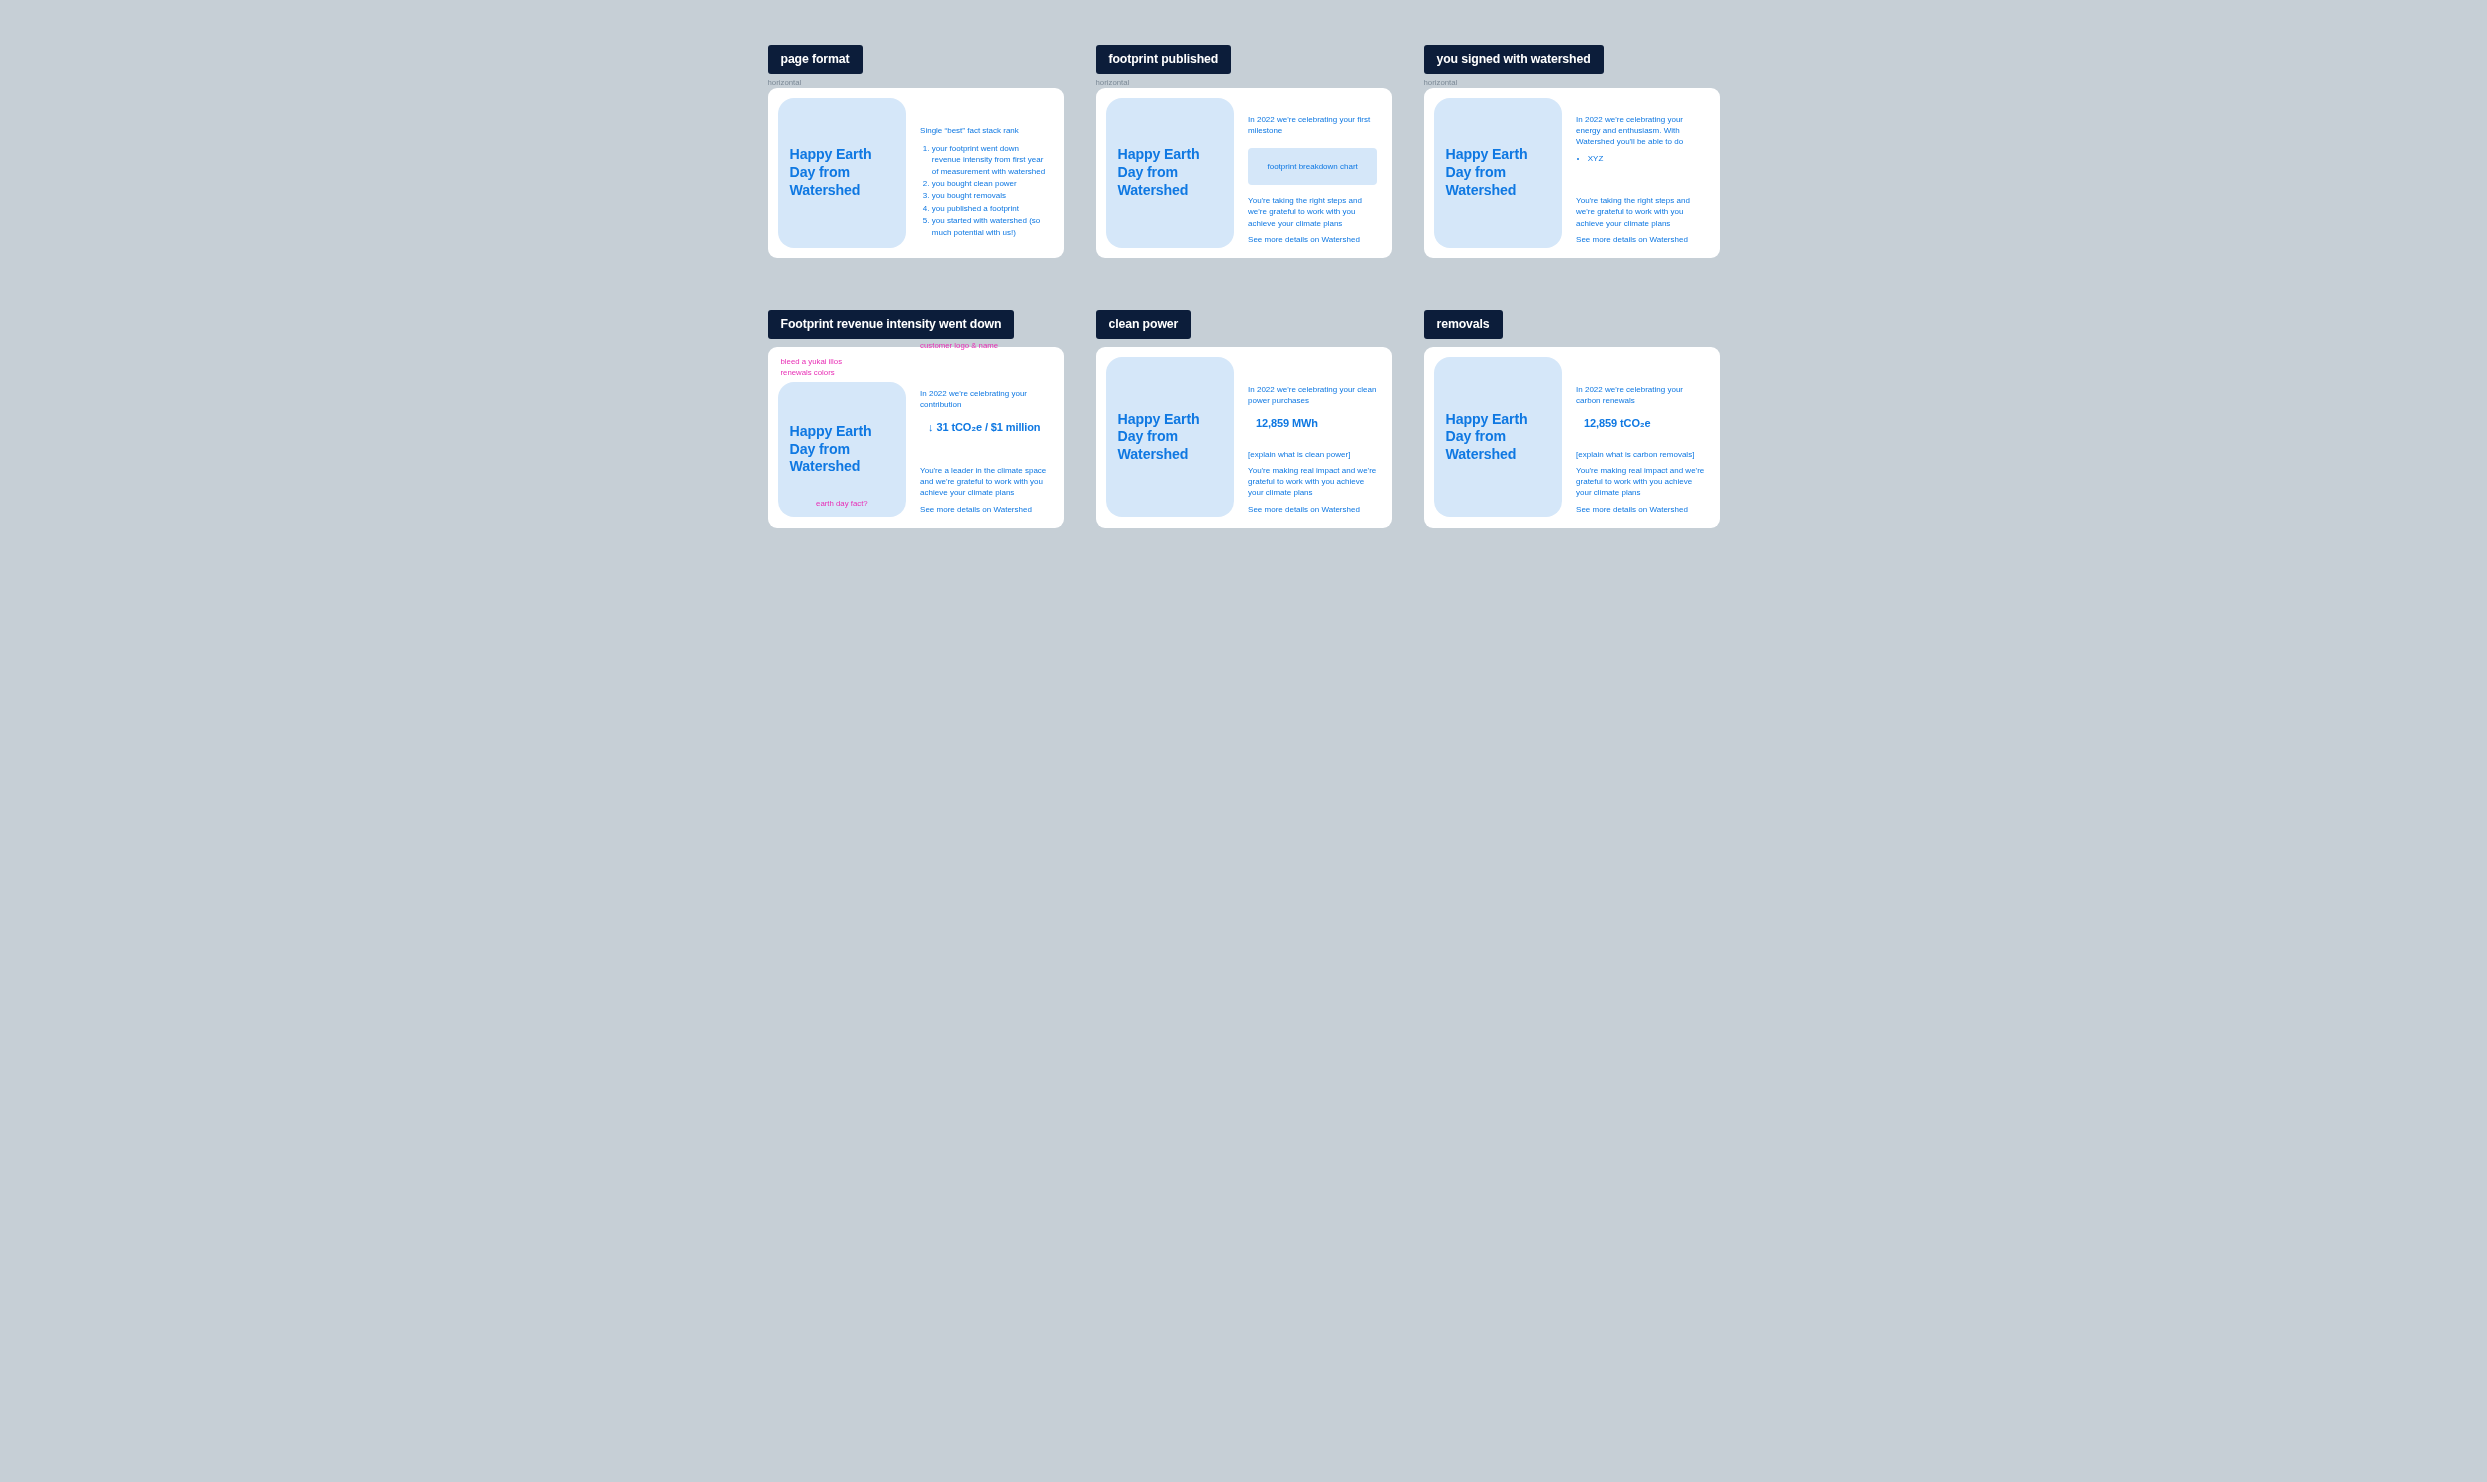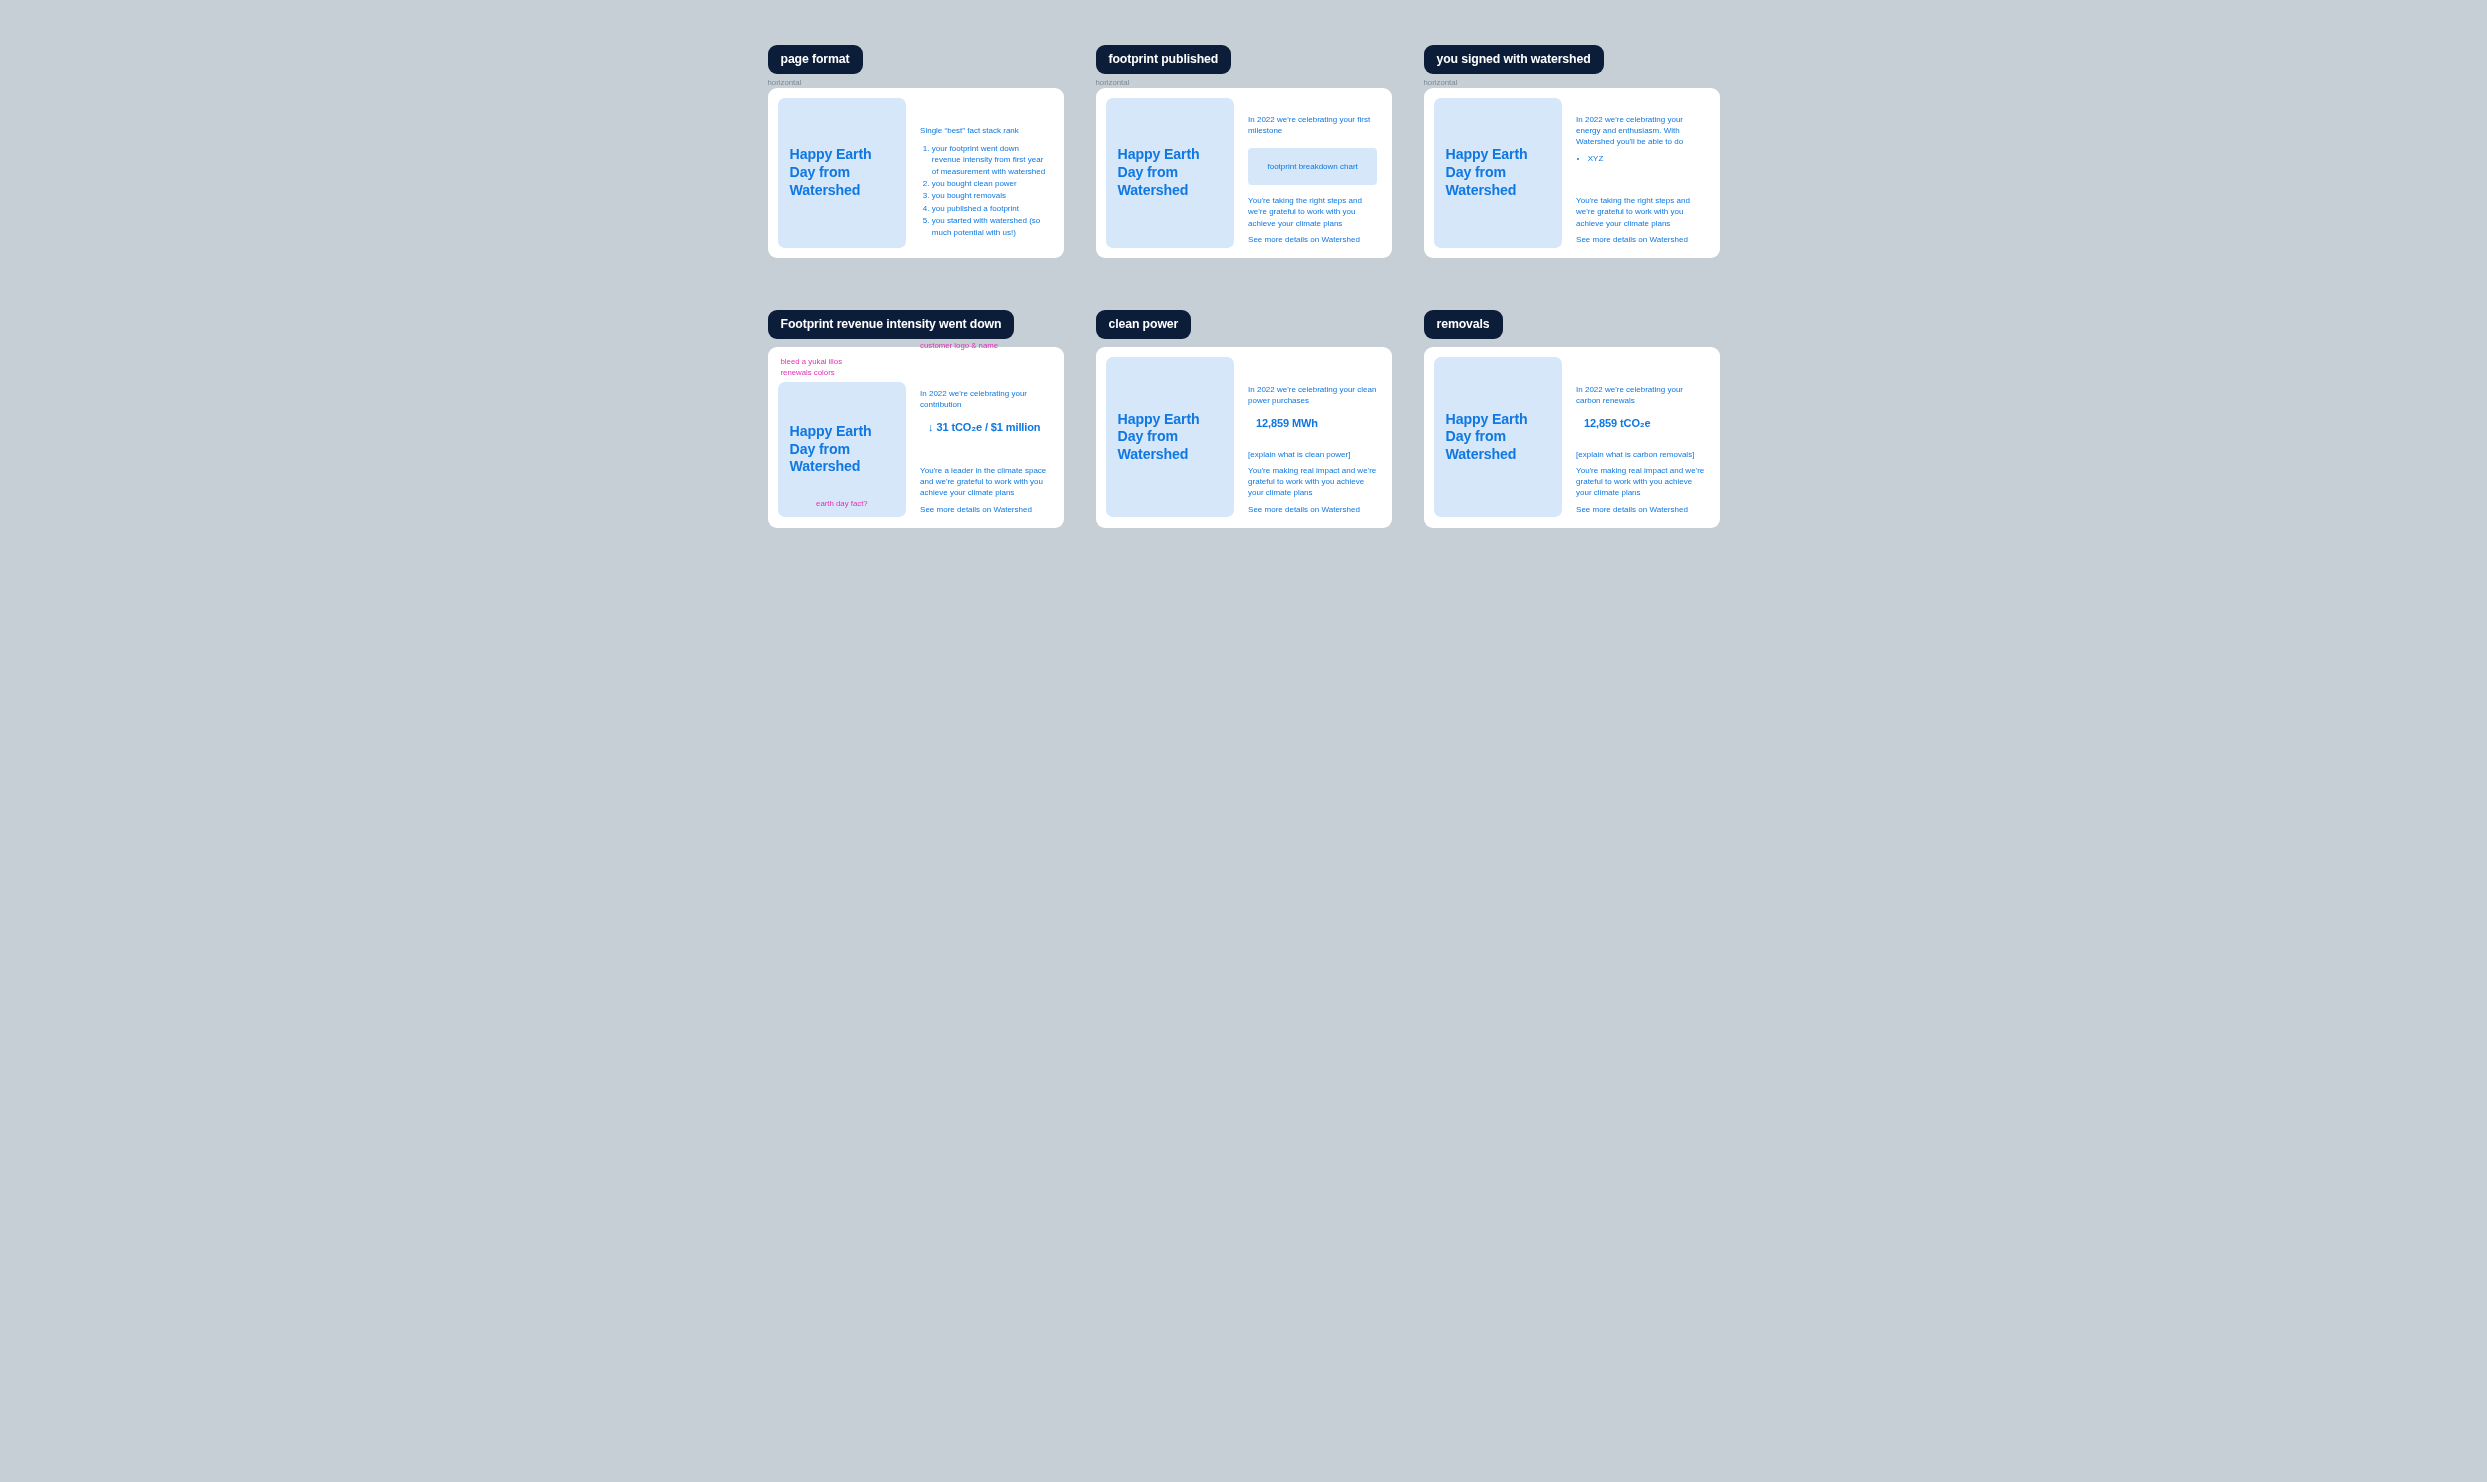--- a/index.html
+++ b/index.html
@@ -22,21 +22,21 @@
     flex-direction: column;
     position: relative;
   }
   .chip {
     align-self: flex-start;
     background: #0c1d3a;
     color: #ffffff;
     font-weight: 600;
     font-size: 12.3px;
     padding: 7.1px 13px 7.8px 13px;
-    border-radius: 9px;
+    border-radius: 3px;
     letter-spacing: -0.01em;
   }
   .sublabel {
     font-size: 7.8px;
     color: #7c8a97;
     margin-top: 3.9px;
     margin-left: 0;
   }
   .card {
     background: #ffffff;
@@ -44,21 +44,21 @@
     padding: 10.4px;
     display: flex;
     flex-direction: row;
     gap: 14.2px;
     min-height: 170px;
     margin-top: 1.3px;
     position: relative;
   }
   .hero {
     background: #d5e7f9;
-    border-radius: 7px;
+    border-radius: 16px;
     width: 128px;
     flex: 0 0 128px;
     display: flex;
     align-items: center;
     padding: 0 11.7px;
     position: relative;
   }
   .hero-title {
     color: #0f78e2;
     font-weight: 700;

